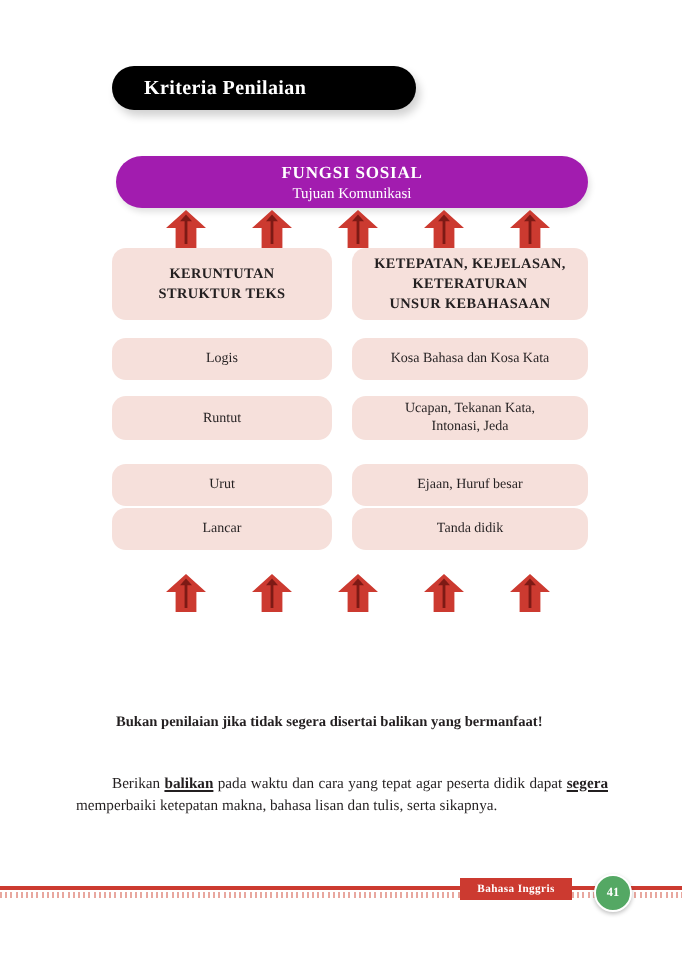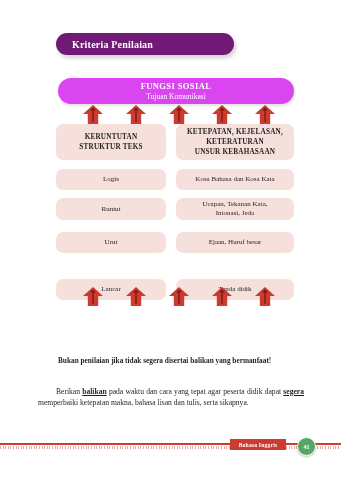--- a/index.html
+++ b/index.html
@@ -19,40 +19,40 @@
     position: absolute;
     inset: 0;
     background: #ffffff;
   }
 
   
   .title-banner {
     position: absolute;
     left: 56px;
     top: 33px;
-    width: 178px;
+    width: 152px;
     height: 22px;
-    background: #701a75;
+    background: #000000;
     border-radius: 11px;
     box-shadow: 2px 3px 4px rgba(0,0,0,0.18);
     display: flex;
     align-items: center;
   }
   .title-banner .label {
     color: #ffffff;
     font-size: 10px;
     font-weight: bold;
     letter-spacing: 0.2px;
     padding-left: 16px;
   }
 
   
   .green-bar {
     position: absolute;
-    background: #d946ef;
+    background: #a21caf;
     border-radius: 13px;
     display: flex;
     flex-direction: column;
     align-items: center;
     justify-content: center;
     color: #ffffff;
     text-align: center;
     box-shadow: 1px 2px 3px rgba(0,0,0,0.12);
   }
   .green-top {
@@ -116,21 +116,21 @@
     line-height: 9px;
   }
 
   .col-left  { left: 56px;  width: 110px; }
   .col-right { left: 176px; width: 118px; }
 
   .row-cat { top: 124px; }
   .row-1   { top: 169px; }
   .row-2   { top: 198px; }
   .row-3   { top: 232px; }
-  .row-4   { top: 279px; text-align: center; }
+  .row-4   { top: 254px; text-align: center; }
   .item-box.row-2 { height: 22px; }
 
   
   .bold-note {
     position: absolute;
     left: 58px;
     top: 355px;
     width: 236px;
     font-size: 7.3px;
     font-weight: bold;

